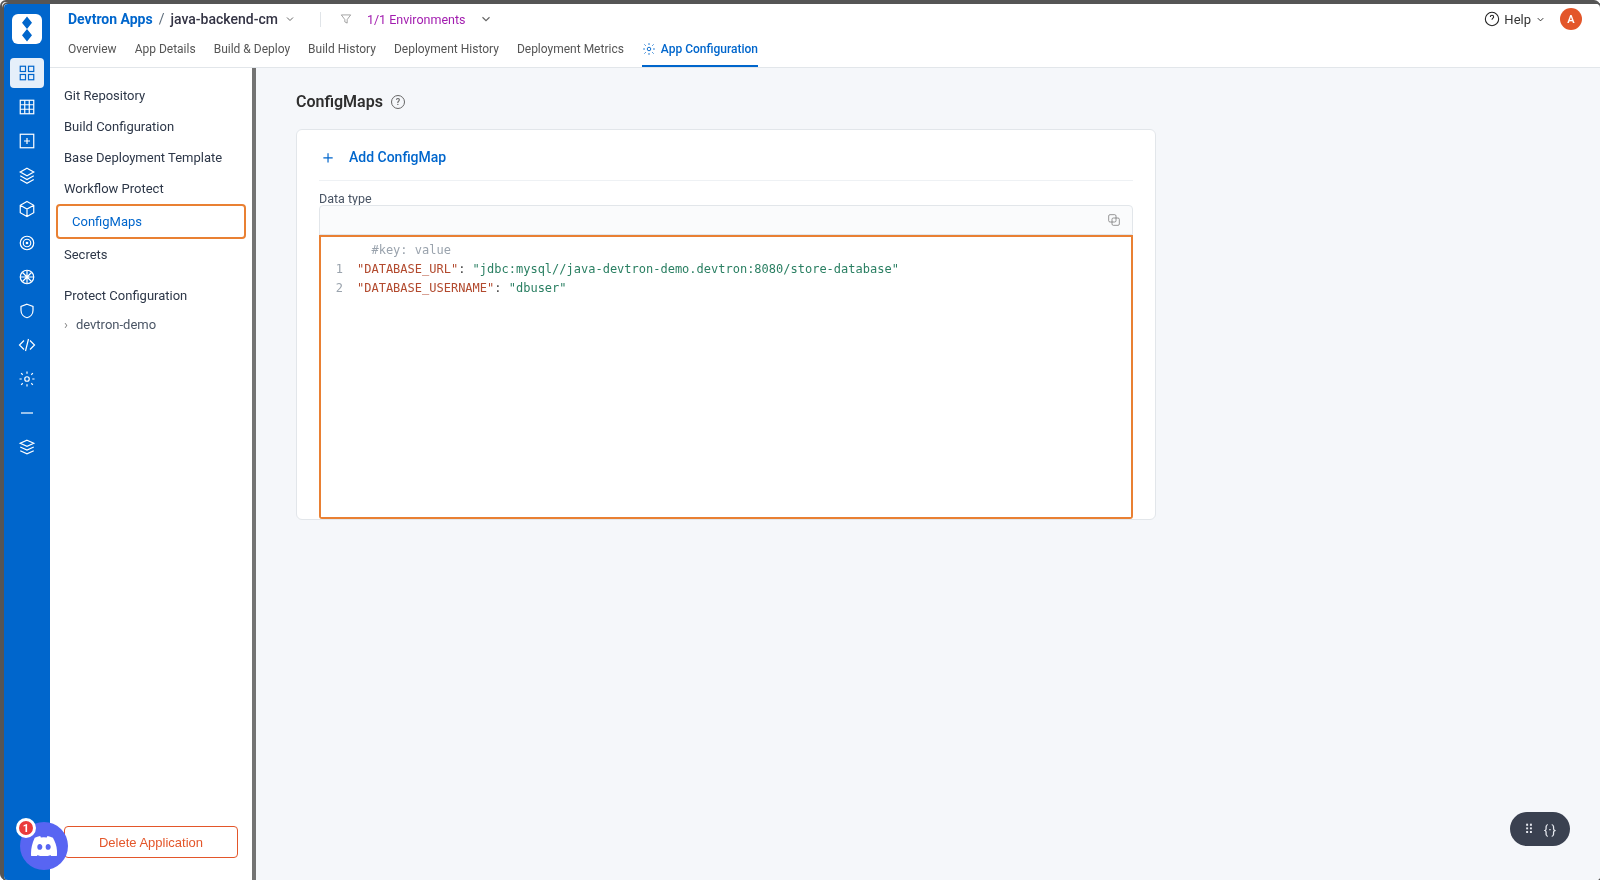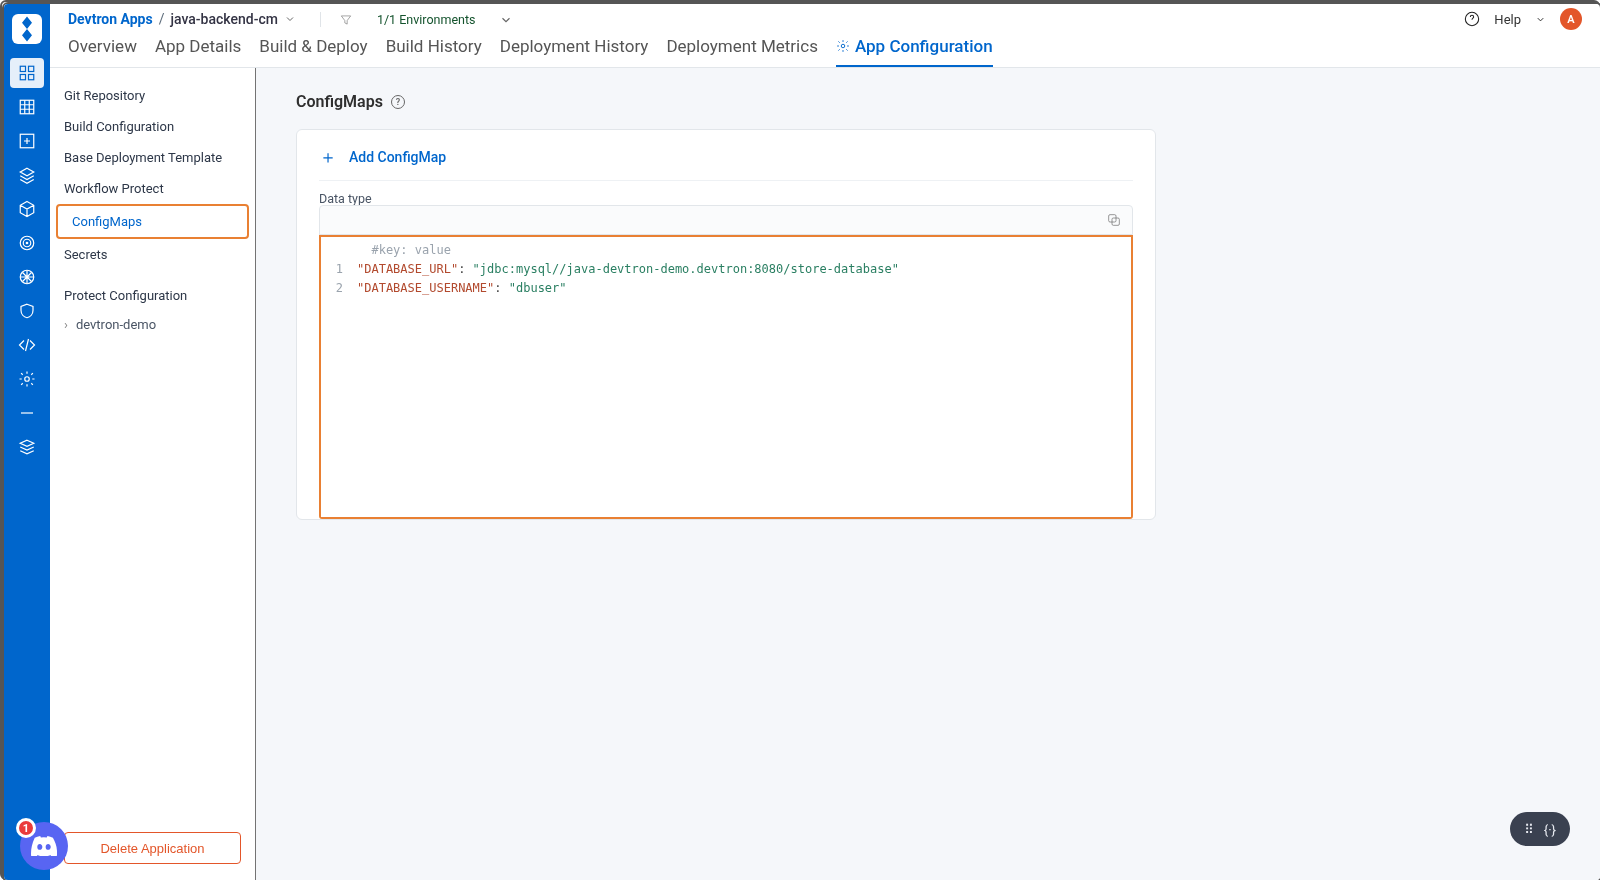--- a/index.html
+++ b/index.html
@@ -14,43 +14,43 @@
   .rail .rail-ic.active svg { stroke: #0066cc; }
   
   .main-col { flex: 1; display: flex; flex-direction: column; min-width: 0; }
   
   .page-header { height: 30px; display: flex; align-items: center; padding: 0 18px; color: #333; justify-content: space-between; }
   .crumbs { display:flex; align-items:center; gap:6px; font-size:14px;}
   .crumbs .app-root { color: #0066cc; font-weight: 700; }
   .crumbs .slash { color: #5c6b7a; }
   .crumbs .app-name { color: #334; font-weight: 500; }
   .crumbs svg { width:12px;height:12px; stroke:#666; fill:none;}
-  .env-pill { display:flex; align-items:flex-end; gap:24px; margin-left: 18px; font-size: 12.5px; color: #14532d; padding-left: 18px; border-left:1px solid #e0e4e8;}
+  .env-pill { display:flex; align-items:flex-start; gap:14px; margin-left: 18px; font-size: 12.5px; color: #a21caf; padding-left: 18px; border-left:1px solid #e0e4e8;}
   .env-pill svg{width:14px;height:14px;stroke:#666;fill:none;}
   .hdr-right { display:flex; align-items:center; gap:14px;}
-  .help-btn { display:flex; align-items:center; gap:14px; font-size:13px; cursor:pointer;}
+  .help-btn { display:flex; align-items:center; gap:4px; font-size:13px; cursor:pointer;}
   .help-btn svg{width:16px;height:16px;stroke:#222;fill:none;stroke-width:1.6;}
   .avatar { width:22px;height:22px;border-radius:50%; background:#e3562a; color:#fff; font-size:11px; font-weight:600; display:flex; align-items:center; justify-content:center;}
   
   .tabs { height: 34px; border-bottom: 1px solid #e2e6ea; display:flex; align-items:flex-end; padding-left: 18px; gap: 18px;}
-  .tab { padding: 8px 0 9px; font-size: 17px; color:#555; cursor:pointer; border-bottom: 2px solid transparent; display:flex; align-items:center; gap:5px;}
+  .tab { padding: 8px 0 9px; font-size: 12px; color:#555; cursor:pointer; border-bottom: 2px solid transparent; display:flex; align-items:center; gap:5px;}
   .tab.active { color:#0066cc; border-bottom-color:#0066cc; font-weight:500;}
   .tab.active svg { stroke:#0066cc; }
   .tab svg { width:14px;height:14px; stroke:#555; fill:none; stroke-width:1.6;}
   
   .body { flex:1; display:flex; min-height:0; background:#f5f7fa;}
   
-  .side { width:206px; background:#fff; border-right:1px solid #737373; padding-top:12px; display:flex; flex-direction:column; font-size:13px;}
+  .side { width:206px; background:#fff; border-right:4px solid #737373; padding-top:12px; display:flex; flex-direction:column; font-size:13px;}
   .side .side-item { padding: 8px 14px; color:#2d3748; cursor:pointer;}
   .side .side-item.highlight { color:#0066cc; border:2px solid #e98033; border-radius:4px; margin:0 6px;}
   .side .section-label { padding: 16px 14px 6px; font-size:11px; color:#6b7280; letter-spacing:.3px;}
   .side .env-item { padding: 6px 14px 6px 28px; color:#4a5565; display:flex; align-items:center; gap:8px;text-align:right;}
   .side .env-item::before { content:"›"; color:#888; margin-left:-14px;}
   .side-spacer { flex:1;}
-  .delete-btn { margin: 0 14px 16px; border:1px solid #e3562a; color:#e3562a; background:#fff; height:32px; border-radius:4px; font-size:13px; cursor:pointer;}
+  .delete-btn { margin: 0 14px 22px; border:1px solid #e3562a; color:#e3562a; background:#fff; height:32px; border-radius:4px; font-size:13px; cursor:pointer;}
   
   .content { flex:1; padding: 24px 40px; overflow:auto;}
   .page-title { font-size:16px; font-weight:600; display:flex; align-items:center; gap:8px; margin-bottom:18px;}
   .page-title .info-ic{width:14px;height:14px;border:1.3px solid #666;border-radius:50%; display:inline-flex;align-items:center;justify-content:center;font-size:9px;color:#666;}
   .card { background:#fff; border:1px solid #e2e6ea; border-radius:6px; padding: 18px 22px 0; max-width: 860px;}
   .add-row { display:flex; align-items:center; gap:12px; color:#0066cc; font-weight:500; font-size:14px; cursor:pointer; padding-bottom:14px; border-bottom:1px solid #eef1f4; margin-bottom:10px;}
   .add-row .plus{width:18px;height:18px;display:inline-flex;align-items:center;justify-content:center;font-size:18px;font-weight:400;}
   .field-label{font-size:12.5px;color:#4a5565;margin:8px 0 6px;}
   .req{color:#d33;}
   .select-box, .text-input { width:400px; height:34px; border:1px solid #d6dbe1; border-radius:4px; padding:0 10px; font-size:13px; display:flex; align-items:center; justify-content:space-between; background:#fff;}

